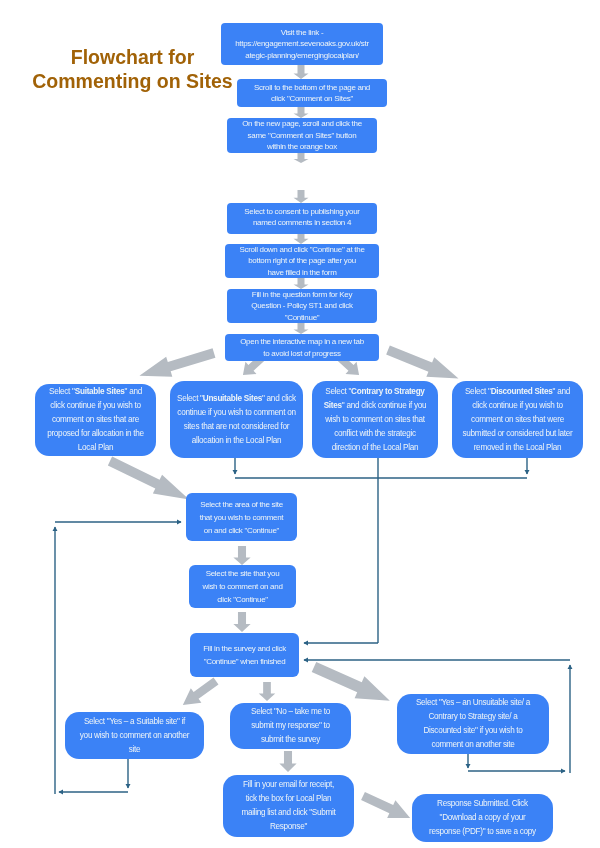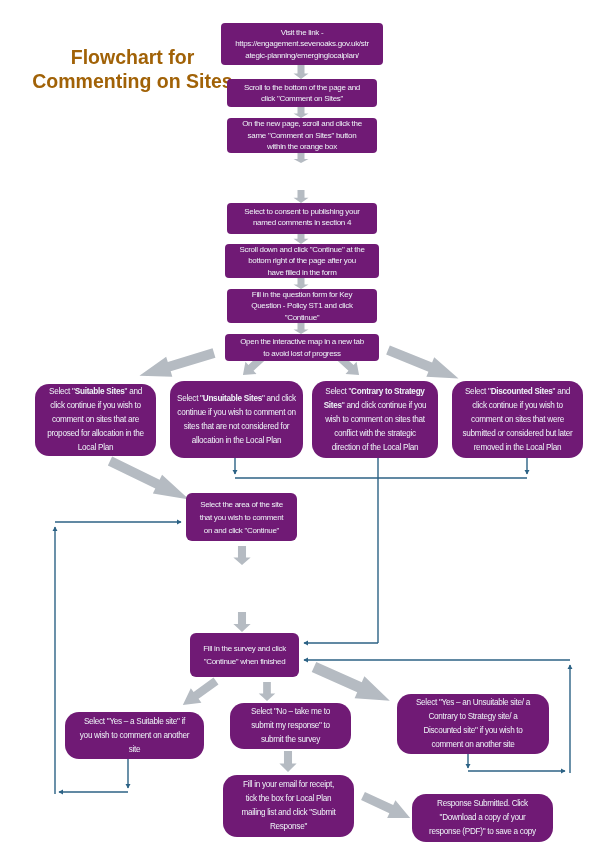--- a/index.html
+++ b/index.html
@@ -1,30 +1,30 @@
 <!DOCTYPE html>
 <html><head>
 <meta charset="utf-8">
 <style>
   html,body{margin:0;padding:0;background:#ffffff;}
   .canvas{position:relative;width:600px;height:848px;background:#ffffff;overflow:hidden;
           font-family:"Liberation Sans",sans-serif;}
   #connectors{position:absolute;left:0;top:0;width:600px;height:848px;}
-  .box{position:absolute;background:#701a75;color:#eef4f7;display:flex;align-items:center;
+  .box{position:absolute;background:#3b82f6;color:#eef4f7;display:flex;align-items:center;
        justify-content:center;text-align:center;box-sizing:border-box;}
   .txt{white-space:pre-line;}
   .sq{border-radius:4px;font-size:8px;letter-spacing:-0.3px;line-height:11.5px;padding:0 4px;}
   .mid{border-radius:6px;font-size:8px;letter-spacing:-0.3px;line-height:13px;padding:8px 5px;}
   .opt{border-radius:14px;font-size:8.2px;letter-spacing:-0.28px;line-height:14px;padding:0 7px;}
   .pill{border-radius:14px;font-size:8.2px;letter-spacing:-0.3px;line-height:14px;padding:0 6px;}
   #page-title{position:absolute;left:30px;top:46px;width:205px;text-align:center;color:#a16207;
        font-size:19.5px;line-height:23.5px;font-weight:600;white-space:pre-line;}
   
   #b1{left:221px;top:23px;width:162px;height:42px;}
-  #b2{left:227px;top:79px;width:150px;height:28px;}
+  #b2{left:237px;top:79px;width:150px;height:28px;}
   #b3{left:227px;top:118px;width:150px;height:35px;}
   #b4{left:227px;top:163px;width:150px;height:27px;margin-top:44px;}
   #b5{left:227px;top:203px;width:150px;height:28px;}
   #b6{left:225px;top:244px;width:154px;height:34px;}
   #b7{left:227px;top:289px;width:150px;height:34px;}
   #b8{left:225px;top:334px;width:154px;height:27px;}
   
   #oA{left:35px;top:384px;width:121px;height:72px;}
   #oB{left:170px;top:381px;width:133px;height:77px;}
   #oC{left:312px;top:381px;width:126px;height:77px;}
@@ -143,20 +143,25 @@
   </div>
   <div class="box opt" id="oD">
     <span><span>Select "</span><b>Discounted Sites</b><span>" and click continue if you wish to comment on sites that were submitted or considered but later removed in the Local Plan</span></span>
   </div>
 
   <div class="box mid" id="m1">
       <span class="txt">Select the area of the site
 that you wish to comment
 on and click "Continue"</span>
     </div>
+  <div class="box mid" id="m2">
+      <span class="txt">Select the site that you
+wish to comment on and
+click "Continue"</span>
+    </div>
   <div class="box mid" id="m3">
       <span class="txt">Fill in the survey and click
 "Continue" when finished</span>
     </div>
 
   <div class="box pill" id="p1">
       <span class="txt">Select "Yes – a Suitable site" if
 you wish to comment on another
 site</span>
     </div>

